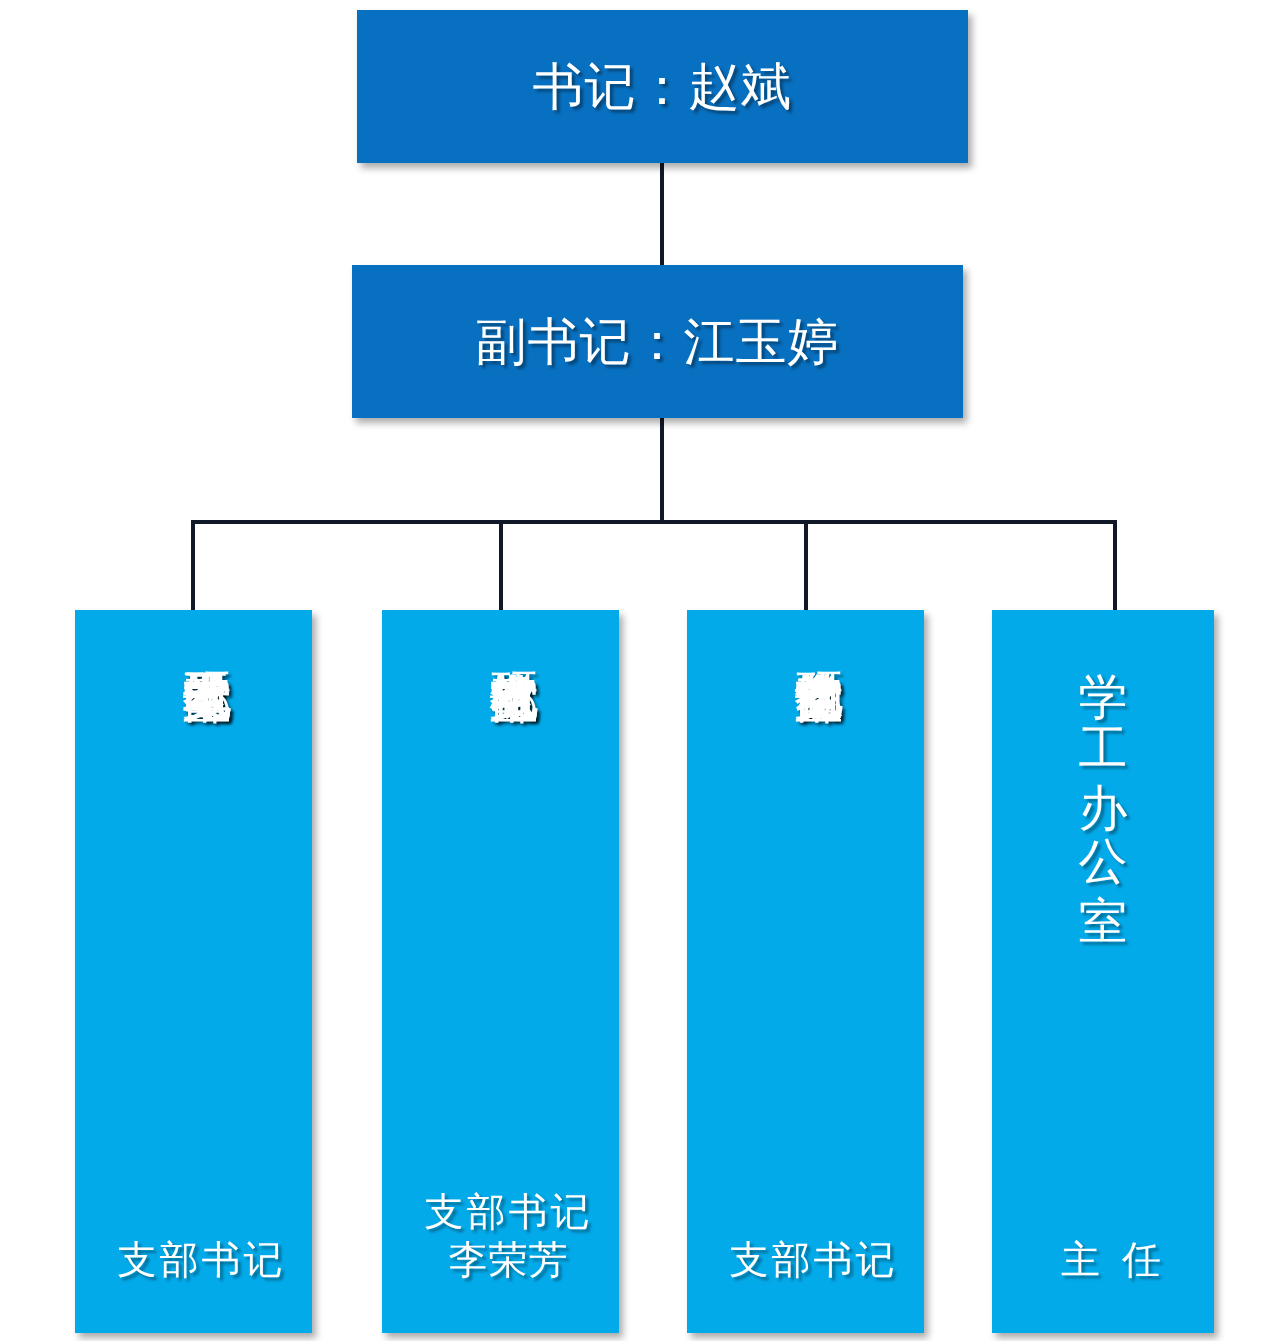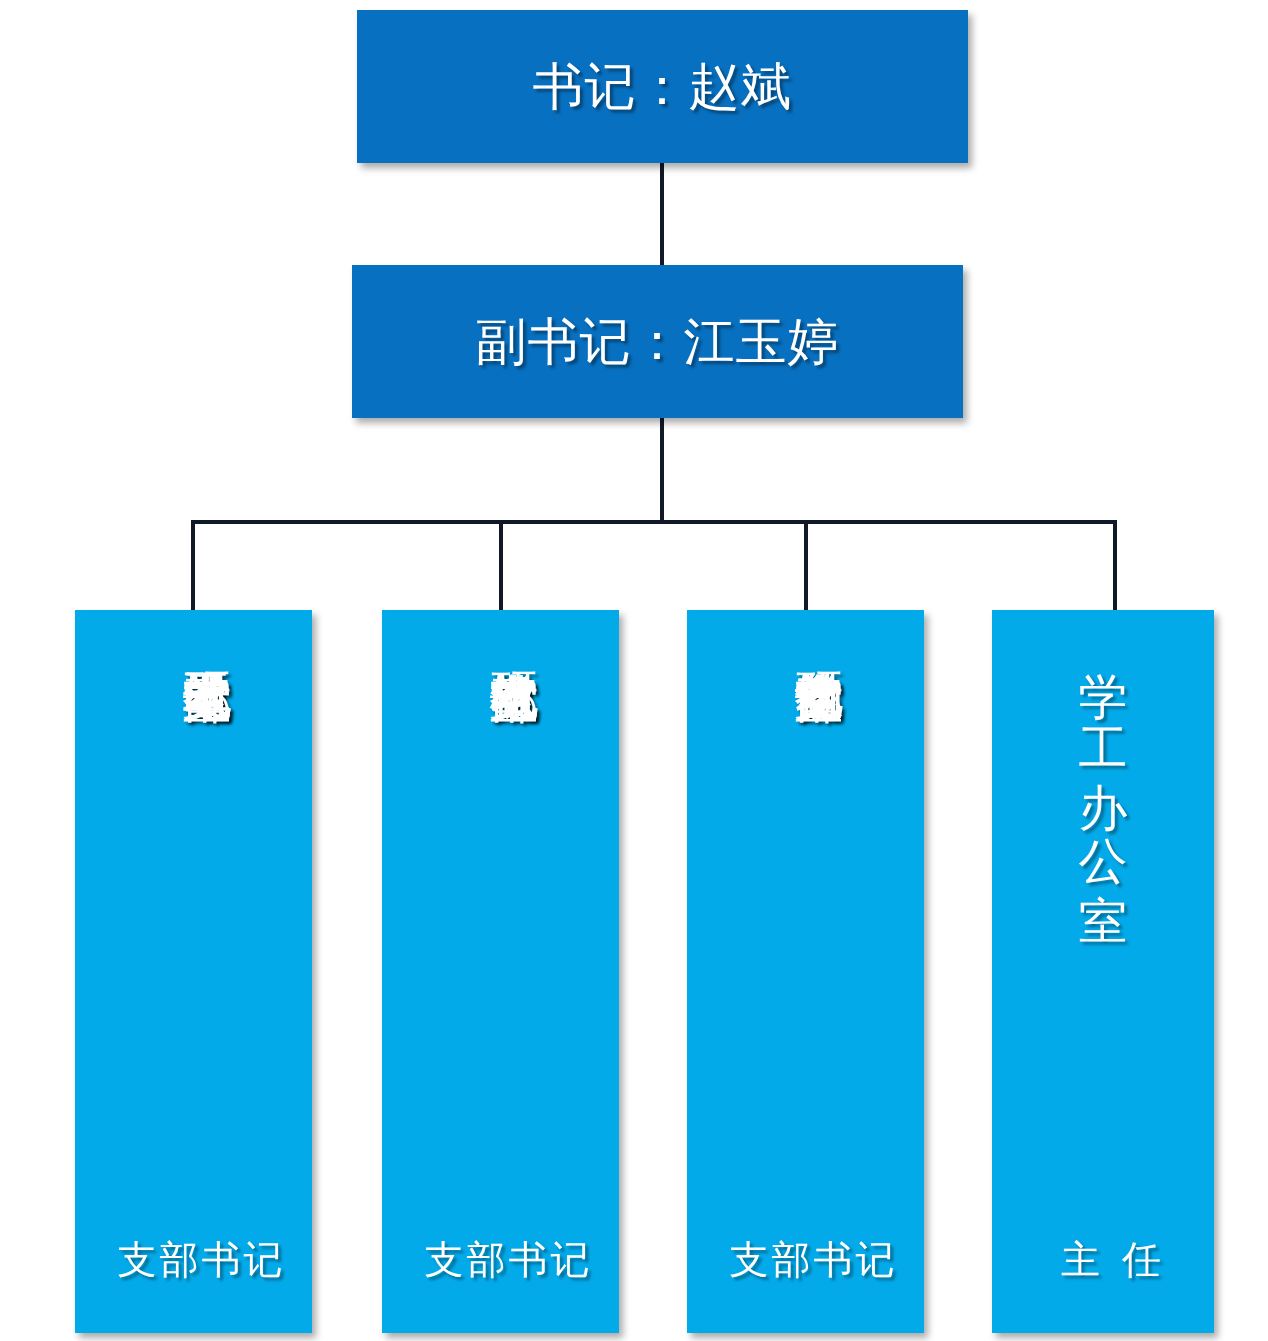--- a/index.html
+++ b/index.html
@@ -156,20 +156,21 @@
         <span class="role">支部书记</span>
       </div>
     </div>
   </div>
 
   <div class="node node-child" style="left:382px; top:610px; width:237px; height:723px;">
     <div class="child-inner">
       <div class="vtitle offset-right">机电教研室党支部</div>
       <div class="foot">
         <span class="role">支部书记</span>
+        <span class="person">李荣芳</span>
       </div>
     </div>
   </div>
 
   <div class="node node-child" style="left:687px; top:610px; width:237px; height:723px;">
     <div class="child-inner">
       <div class="vtitle offset-right">自动化教研室党支部</div>
       <div class="foot">
         <span class="role">支部书记</span>
       </div>

